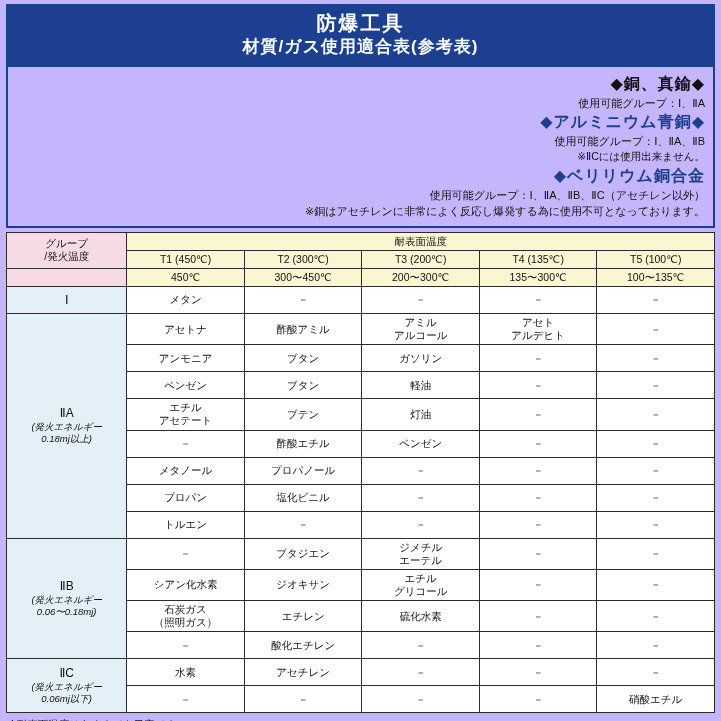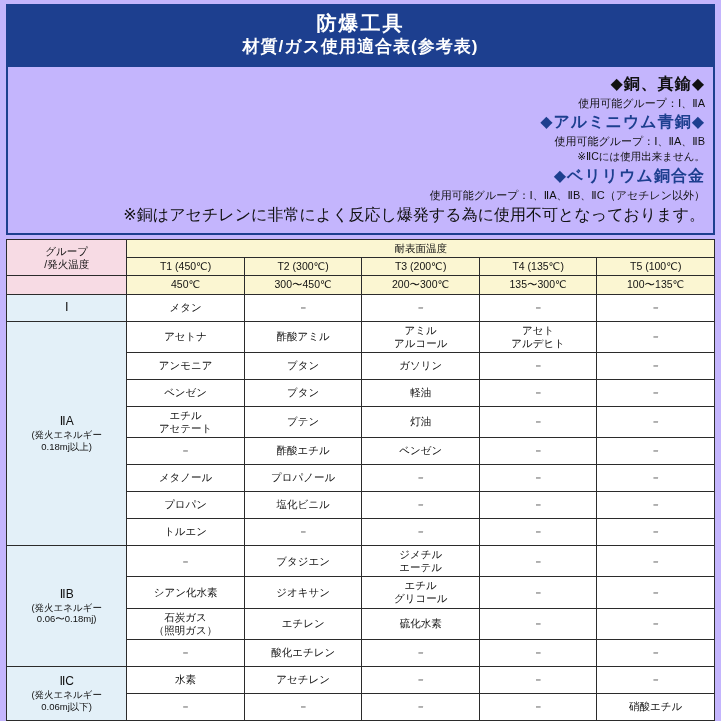--- a/index.html
+++ b/index.html
@@ -63,21 +63,21 @@
   }
   .notes .n-sub {
     font-size: 11px;
     line-height: 1.5;
     color: #111;
   }
   .notes .n-sub.small {
     font-size: 10.5px;
   }
   .notes .n-warn {
-    font-size: 16px;
+    font-size: 11px;
     line-height: 1.5;
   }
 
   
   table.matrix {
     border-collapse: collapse;
     width: 100%;
     margin-top: 4px;
     table-layout: fixed;
     border-radius: 6px;
@@ -111,21 +111,21 @@
   .hdr-trange {
     background: #fbf6d2;
     font-size: 11px;
   }
   .grp-cell {
     background: #e3f0f8;
     font-size: 11px;
     line-height: 1.4;
   }
   .grp-cell .g-name { font-size: 12px; }
-  .grp-cell .g-sub { font-size: 9.5px; }
+  .grp-cell .g-sub { font-size: 9.5px; font-style: italic; }
   .cell { background: #ffffff; height: 22px; }
 
   
   .footer {
     margin-top: 4px;
     font-size: 10.5px;
     line-height: 1.45;
     color: #111;
     padding-left: 2px;
   }

